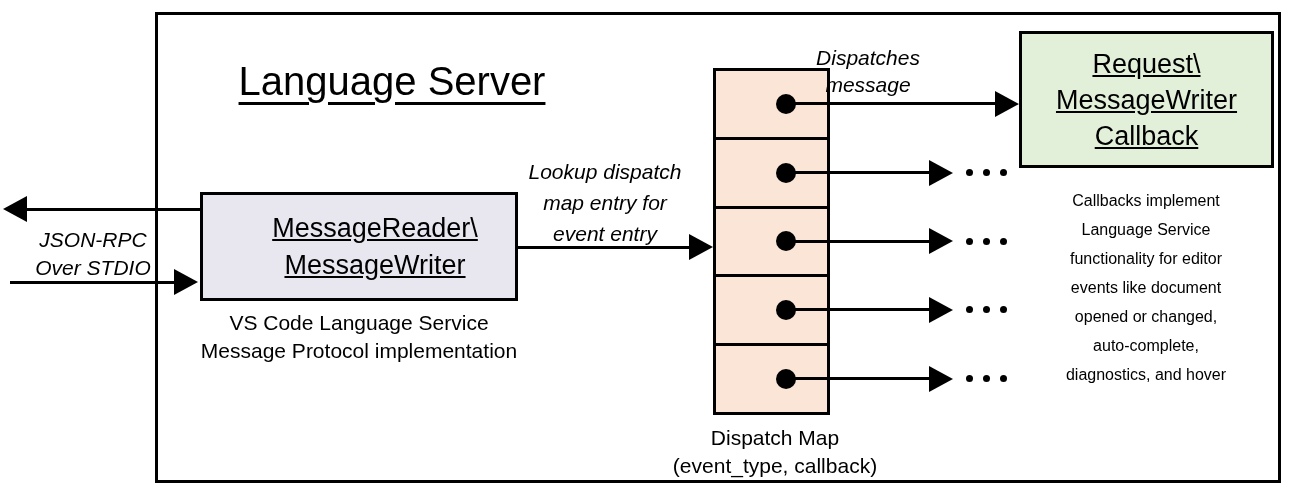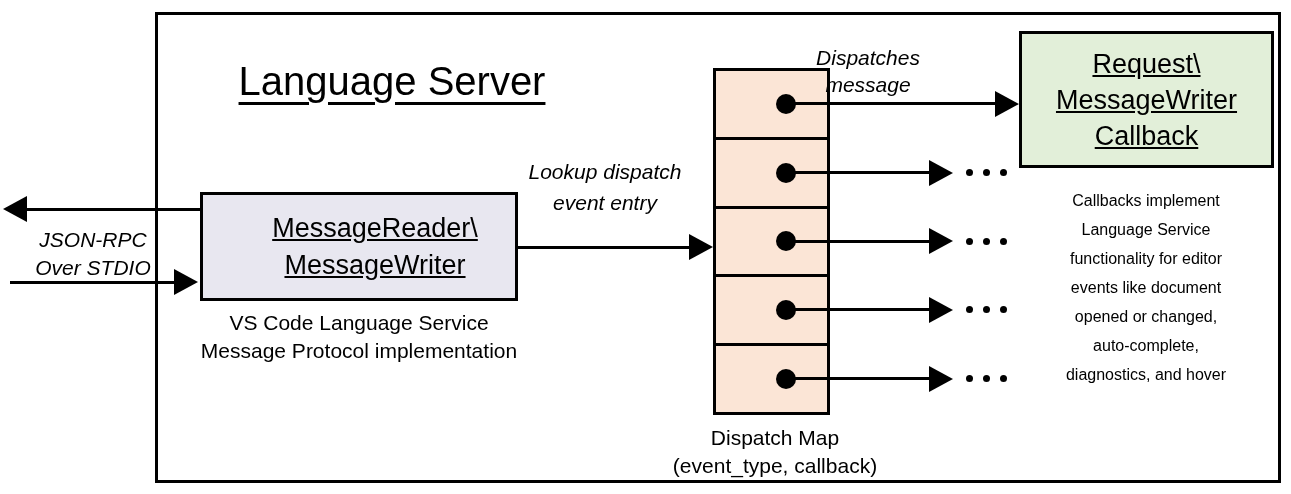--- a/index.html
+++ b/index.html
@@ -64,20 +64,21 @@
   <div class="txt small" style="left:168px; top:309px; width:382px;">
     <div>VS Code Language Service</div>
     <div>Message Protocol implementation</div>
   </div>
 
   <div class="hline" style="left:517px; top:246px; width:172px;"></div>
   <div class="arrR" style="left:689px; top:234px;"></div>
 
   <div class="txt small it" style="left:510px; top:156px; width:190px; line-height:31px;">
     <div>Lookup dispatch</div>
+    <div>map entry for</div>
     <div>event entry</div>
   </div>
 
   <div class="map" style="left:713px; top:68px; width:117px; height:347px; background:#FBE5D6;">
     <div class="map-row"></div>
     <div class="map-row"></div>
     <div class="map-row"></div>
     <div class="map-row"></div>
     <div class="map-row"></div>
   </div>

